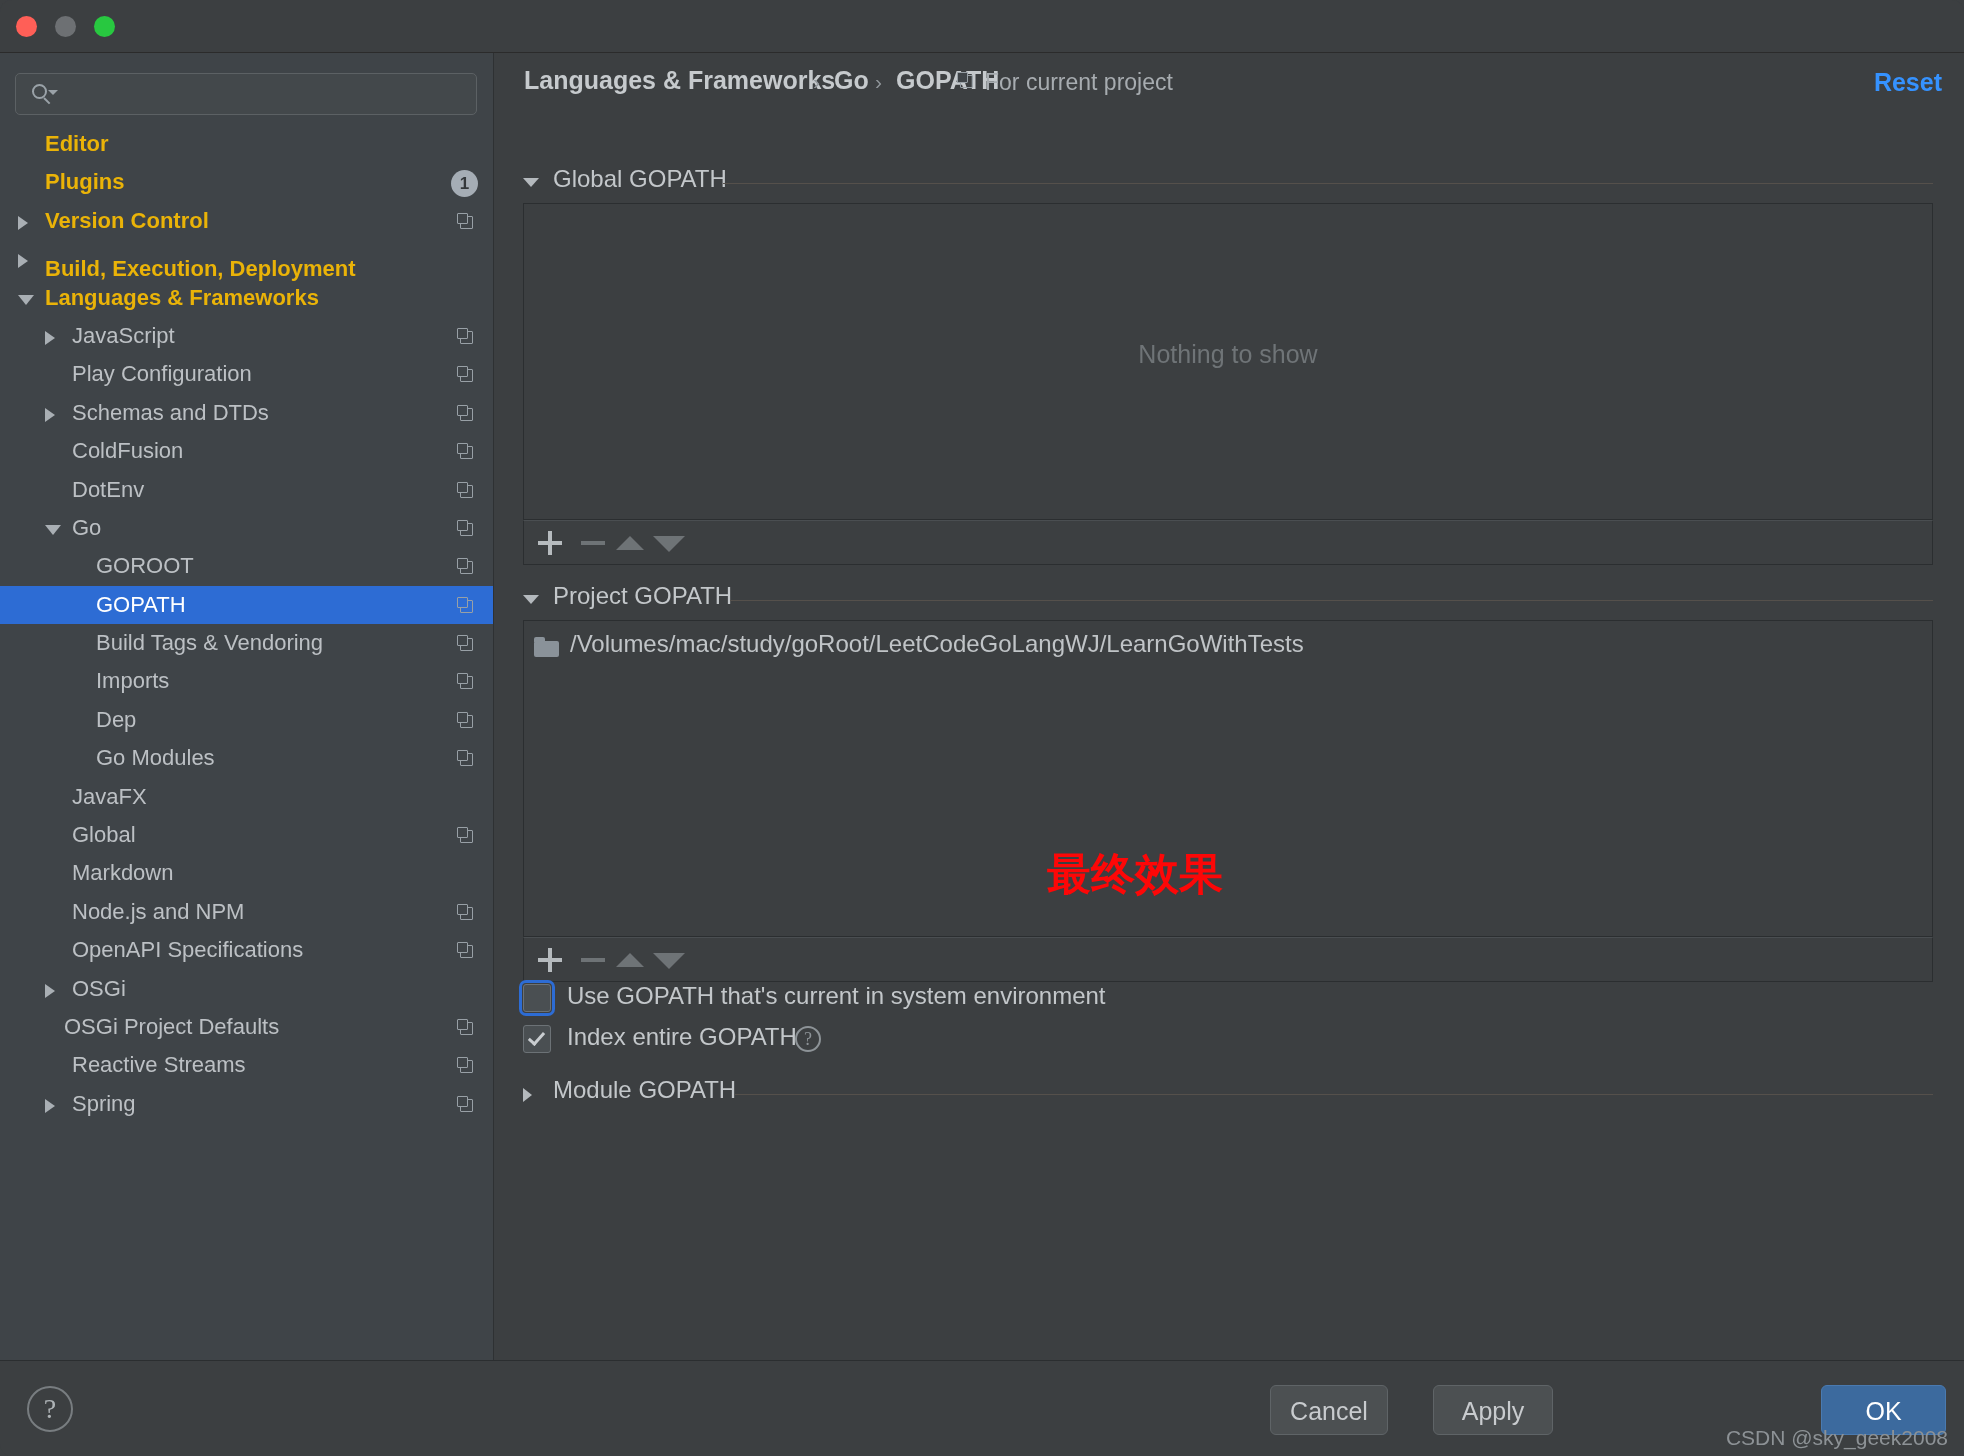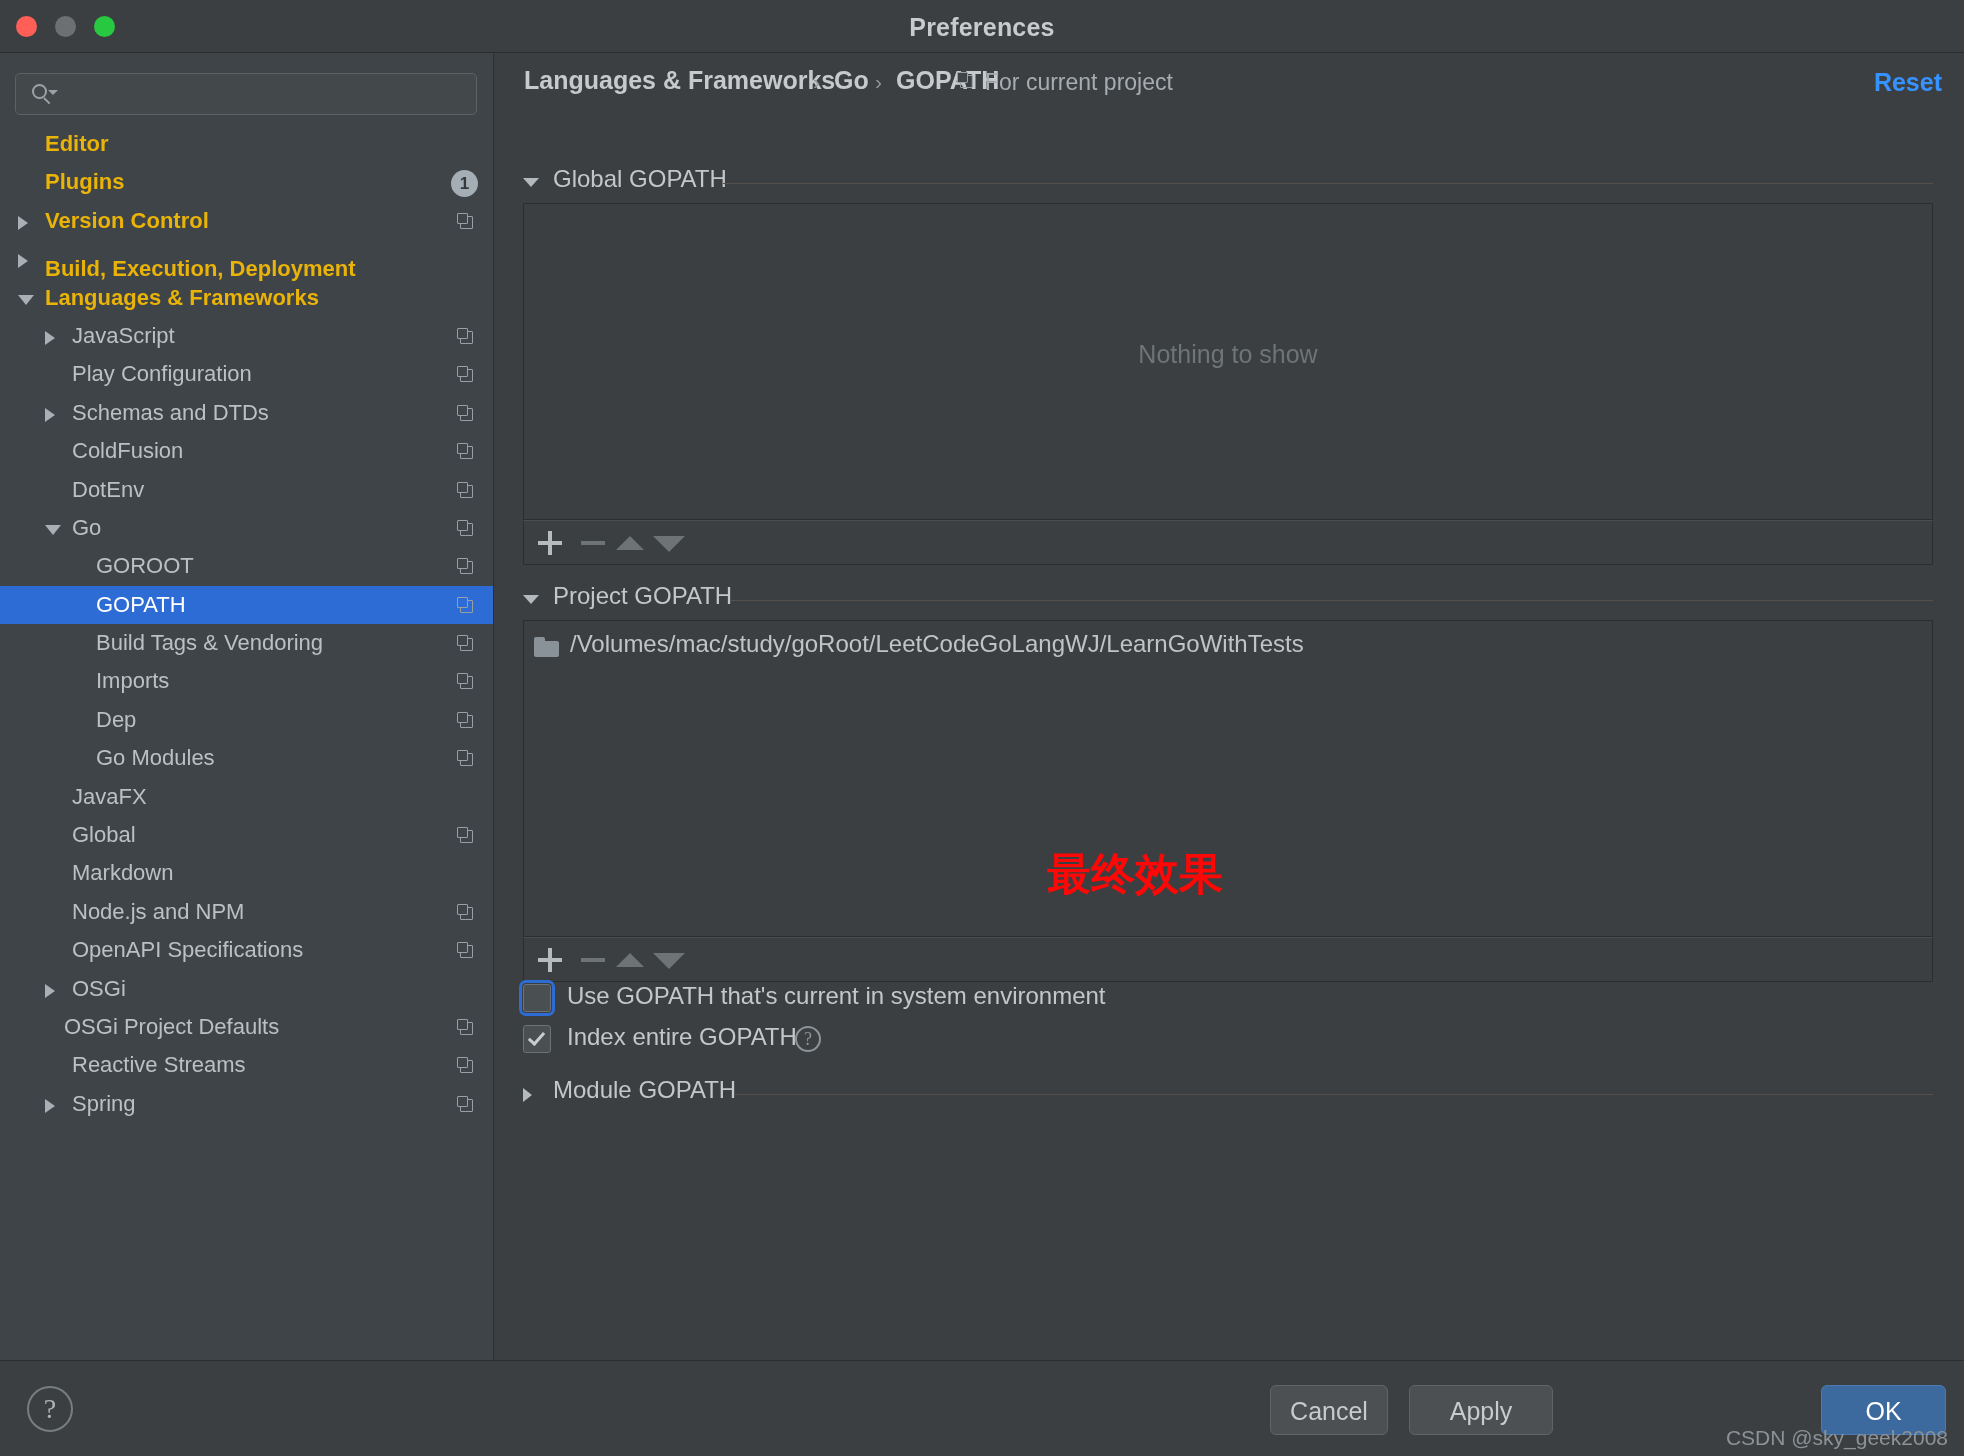--- a/index.html
+++ b/index.html
@@ -387,21 +387,20 @@
 </style>
 </head>
 <body>
 
 <div id="window">
 
   <div id="titlebar">
     <div class="traffic close"></div>
     <div class="traffic min"></div>
     <div class="traffic zoom"></div>
-    <div class="title">Preferences</div>
   </div>
 
   <div id="sidebar">
     <div id="search-box">
       <div class="mag">
         <div class="circ"></div>
           <div class="handle"></div>
           <div class="caret"></div>
       </div>
       <input id="search-input" type="text" placeholder="" style="">
@@ -648,19 +647,19 @@
       <div class="tri collapsed"></div>
       <div class="stitle">Module GOPATH</div>
       <div class="rule" style="left:212px;width:1198px"></div>
     </div>
 
   </div>
 
   <div id="footer">
     <div id="help-button">?</div>
     <div class="dlg-btn normal" style="right:576px;width:118px">Cancel</div>
-    <div class="dlg-btn normal" style="right:411px;width:144px">Apply</div>
+    <div class="dlg-btn normal" style="right:411px;width:120px">Apply</div>
     <div class="dlg-btn primary" style="right:18px;width:125px">OK</div>
     <div id="watermark">CSDN @sky_geek2008</div>
   </div>
 
 <div id="annotation" style="color: rgb(253, 7, 7);">最终效果</div>
   </div>
 
 </body></html>

